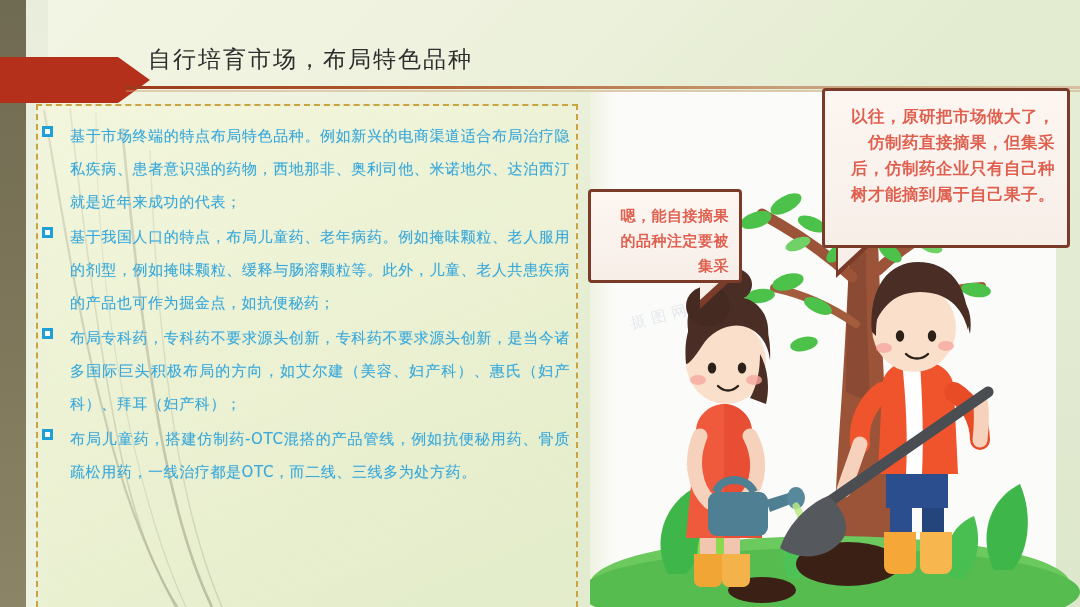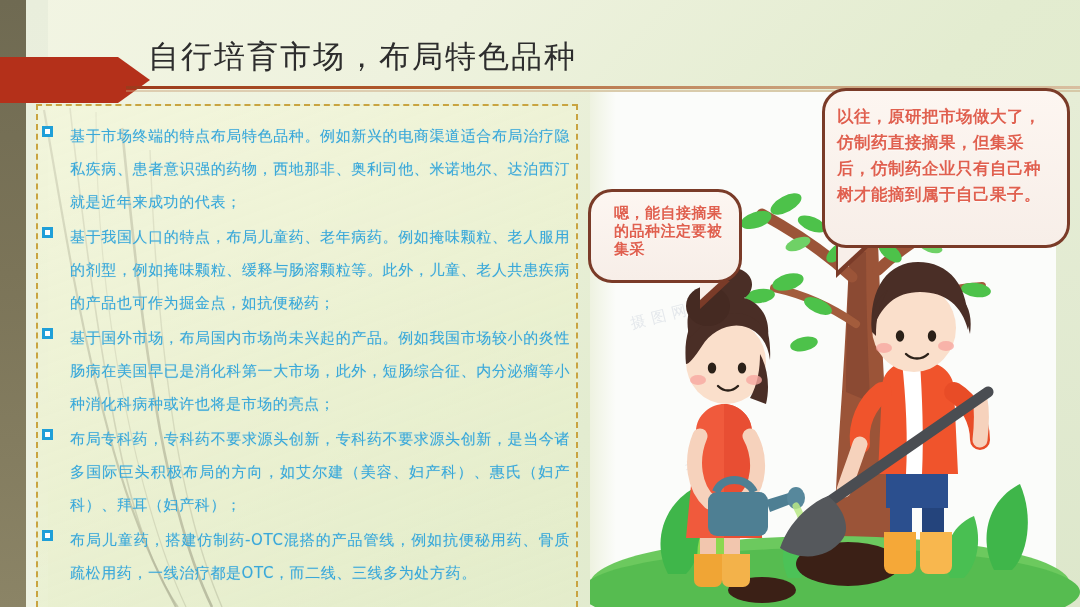--- a/index.html
+++ b/index.html
@@ -35,22 +35,22 @@
     position:absolute;left:126px;top:86px;right:0;height:3px;
     background:linear-gradient(90deg,#9c3a1c 0%,#b05a2c 30%,#c9a07a 70%,#d8bfa0 100%);
   }
   .title-rule2{
     position:absolute;left:126px;top:90px;right:0;height:2px;
     background:rgba(200,160,120,.45);
   }
 
   .slide-title{
     position:absolute;left:148px;top:36px;
-    font-family:Liberation Mono, monospace;
-    font-size:31px;line-height:46px;color:#2d2d2d;
+    font-family:Liberation Sans, sans-serif;
+    font-size:23px;line-height:46px;color:#2d2d2d;
     letter-spacing:2px;white-space:nowrap;
   }
 
   
   .content-box{
     position:absolute;left:36px;top:104px;width:542px;height:503px;
     border:2px dashed #c9a441;
     border-bottom:none;
     background:linear-gradient(160deg,rgba(243,246,219,.82) 0%,rgba(235,241,206,.7) 55%,rgba(228,237,200,.6) 100%);
     box-sizing:border-box;
@@ -101,40 +101,40 @@
   .watermark{
     position:absolute;color:rgba(150,165,185,.22);
     font-size:15px;letter-spacing:6px;transform:rotate(-14deg);
     font-family:"DejaVu Sans",sans-serif;user-select:none;
   }
 
   
   .bubble{
     position:absolute;box-sizing:border-box;
     background:linear-gradient(180deg,#fdf6f1 0%,#f7eee8 100%);
-    border:3px solid #7a3b28;border-radius:24px;
-    text-align:left;
+    border:3px solid #7a3b28;border-radius:4px;
+    text-align:right;
   }
   .bubble .btxt{
     display:block;
     font-family:"DejaVu Sans","Liberation Sans",sans-serif;
     font-weight:bold;
     color:#e0604f;
     text-shadow:0 1px 0 rgba(255,255,255,.7);
   }
   #bubble-big{
     left:822px;top:88px;width:248px;height:160px;
     padding:13px 12px 0 12px;
   }
   #bubble-big .btxt{font-size:16.5px;line-height:26px;letter-spacing:.5px;}
   #bubble-small{
     left:588px;top:189px;width:154px;height:94px;
     padding:12px 10px 0 10px;
   }
-  #bubble-small .btxt{font-size:15px;line-height:18px;letter-spacing:.5px;margin-left:13px;}
+  #bubble-small .btxt{font-size:15px;line-height:25px;letter-spacing:.5px;margin-left:13px;}
 
   .tail{position:absolute;width:0;height:0;}
   .tail-big-o{left:836px;top:246px;border-left:0 solid transparent;border-right:34px solid transparent;border-top:32px solid #7a3b28;}
   .tail-big-i{left:838px;top:245px;border-left:0 solid transparent;border-right:27px solid transparent;border-top:25px solid #f8efe9;}
   .tail-small-o{left:700px;top:281px;border-left:0 solid transparent;border-right:30px solid transparent;border-top:28px solid #7a3b28;}
   .tail-small-i{left:700px;top:279px;border-left:0 solid transparent;border-right:23px solid transparent;border-top:21px solid #f8efe9;}
 </style>
 </head>
 <body>
 
@@ -161,24 +161,20 @@
   <div class="content-box"></div>
 
   <div class="bullets">
     <div class="bullet">
       <span class="marker"></span>
       <span class="txt">基于市场终端的特点布局特色品种。例如新兴的电商渠道适合布局治疗隐私疾病、患者意识强的药物，西地那非、奥利司他、米诺地尔、达泊西汀就是近年来成功的代表；</span>
     </div>
     <div class="bullet">
       <span class="marker"></span>
       <span class="txt">基于我国人口的特点，布局儿童药、老年病药。例如掩味颗粒、老人服用的剂型，例如掩味颗粒、缓释与肠溶颗粒等。此外，儿童、老人共患疾病的产品也可作为掘金点，如抗便秘药；</span>
-    </div>
-    <div class="bullet">
-      <span class="marker"></span>
-      <span class="txt">基于国外市场，布局国内市场尚未兴起的产品。例如我国市场较小的炎性肠病在美国早已是消化科第一大市场，此外，短肠综合征、内分泌瘤等小种消化科病种或许也将是市场的亮点；</span>
     </div>
     <div class="bullet">
       <span class="marker"></span>
       <span class="txt">布局专科药，专科药不要求源头创新，专科药不要求源头创新，是当今诸多国际巨头积极布局的方向，如艾尔建（美容、妇产科）、惠氏（妇产科）、拜耳（妇产科）；</span>
     </div>
     <div class="bullet">
       <span class="marker"></span>
       <span class="txt">布局儿童药，搭建仿制药-OTC混搭的产品管线，例如抗便秘用药、骨质疏松用药，一线治疗都是OTC，而二线、三线多为处方药。</span>
     </div>
   </div>

